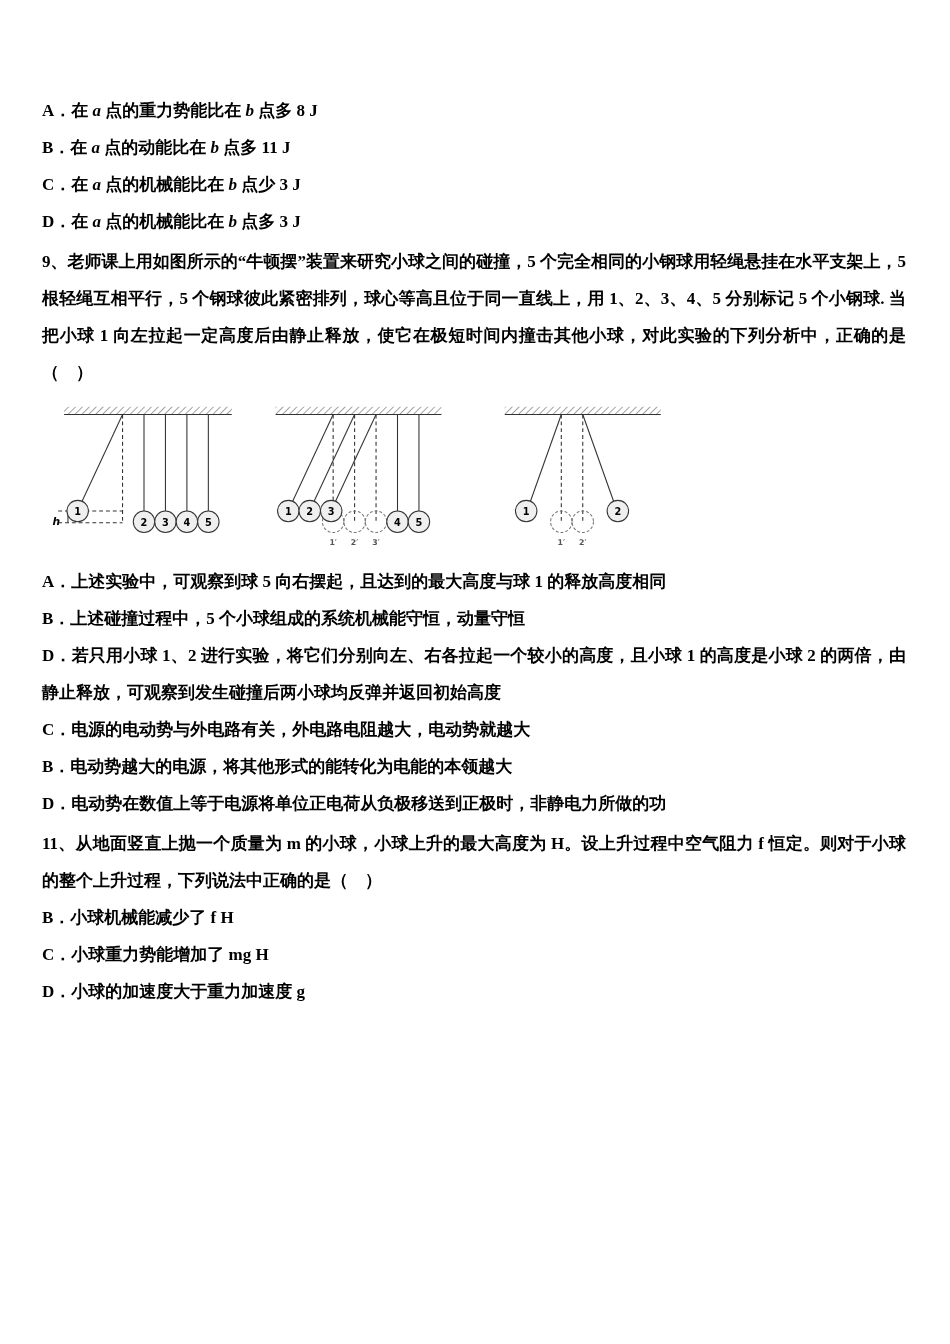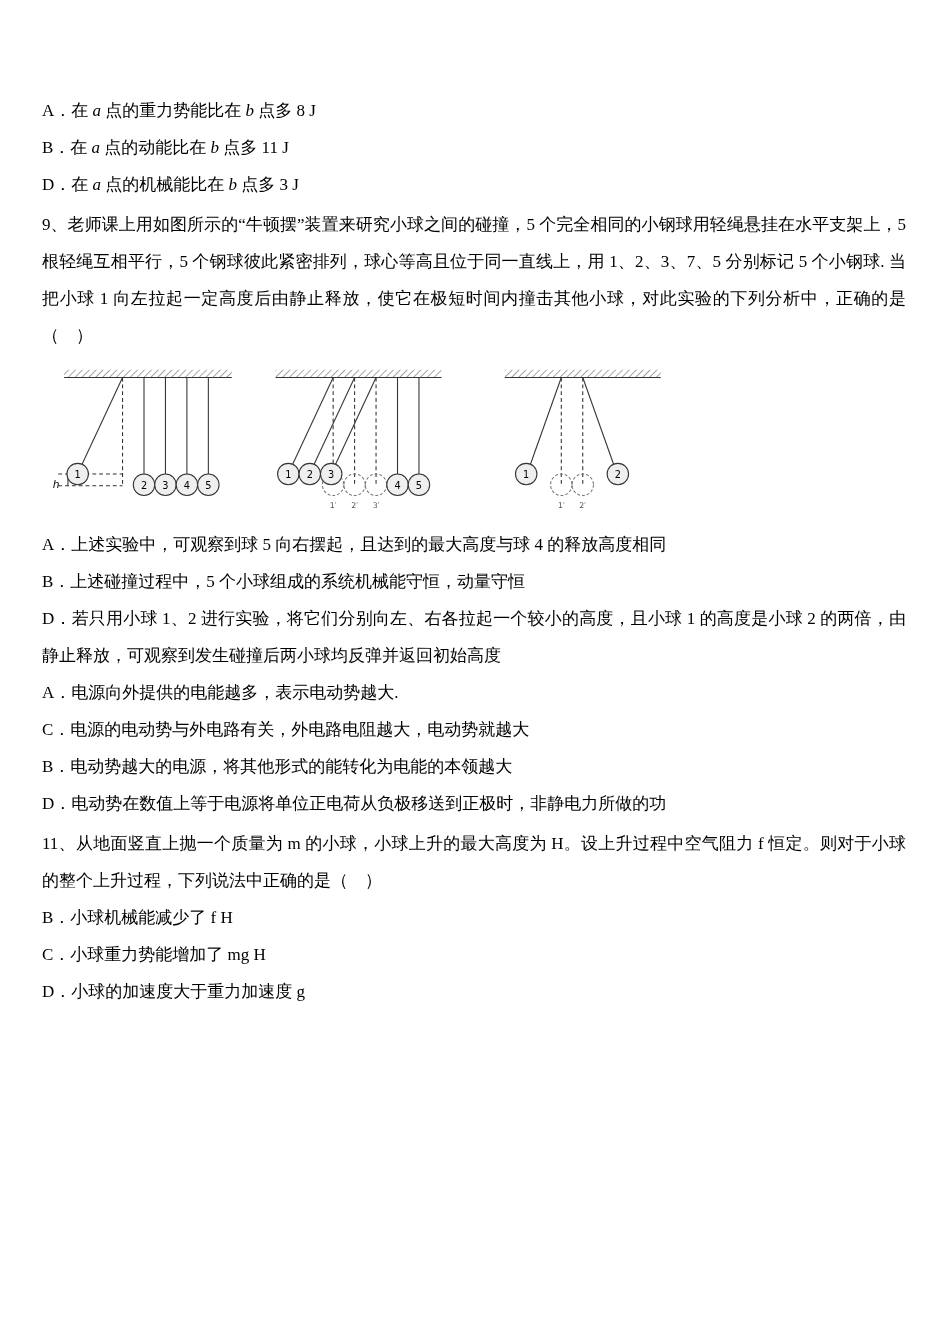--- a/index.html
+++ b/index.html
@@ -7,43 +7,45 @@
     width:950px;height:1344px;
     font-family:"Liberation Serif","DejaVu Serif",serif;
     color:#000;
     overflow:hidden;
   }
   .page{
     padding:92px 44px 0 42px;
     font-size:17px;
     line-height:37px;
     text-align:justify;
+    font-weight:bold;
   }
   .page p{margin:0;}
   p.stem{margin-top:3px;}
   i{font-style:italic;}
   sub{font-size:11px;}
   .figure-wrap{
     margin:6px 0 10px 4px;
     line-height:0;
   }
   svg text{
     font-family:"DejaVu Sans","Liberation Sans",sans-serif;
   }
 </style>
 </head>
 <body>
 
 <div class="page">
 
   <p>A．在 <i>a</i> 点的重力势能比在 <i>b</i> 点多 8 J</p>
   <p>B．在 <i>a</i> 点的动能比在 <i>b</i> 点多 11 J</p>
+  <p>C．在 <i>a</i> 点的机械能比在 <i>b</i> 点少 3 J</p>
   <p>D．在 <i>a</i> 点的机械能比在 <i>b</i> 点多 3 J</p>
 
-  <p class="stem">9、老师课上用如图所示的“牛顿摆”装置来研究小球之间的碰撞，5 个完全相同的小钢球用轻绳悬挂在水平支架上，5 根轻绳互相平行，5 个钢球彼此紧密排列，球心等高且位于同一直线上，用 1、2、3、7、5 分别标记 5 个小钢球. 当把小球 1 向左拉起一定高度后由静止释放，使它在极短时间内撞击其他小球，对此实验的下列分析中，正确的是（　）</p>
+  <p class="stem">9、老师课上用如图所示的“牛顿摆”装置来研究小球之间的碰撞，5 个完全相同的小钢球用轻绳悬挂在水平支架上，5 根轻绳互相平行，5 个钢球彼此紧密排列，球心等高且位于同一直线上，用 1、2、3、4、5 分别标记 5 个小钢球. 当把小球 1 向左拉起一定高度后由静止释放，使它在极短时间内撞击其他小球，对此实验的下列分析中，正确的是（　）</p>
 
   <div class="figure-wrap">
     <svg width="625" height="156" viewBox="0 0 640 160">
       <defs>
         <pattern id="hatch" width="5" height="12" patternUnits="userSpaceOnUse" patternTransform="rotate(45)">
           <line x1="0" y1="0" x2="0" y2="12" stroke="#444" stroke-width="1"></line>
         </pattern>
       </defs>
 
       <g stroke="#333" fill="none" stroke-width="1.1" transform="translate(8,10)">
@@ -118,25 +120,24 @@
         <g fill="#000" stroke="none" font-size="10" text-anchor="middle">
           <text x="22" y="111">1</text>
           <text x="116" y="111">2</text>
           <text x="58" y="142" font-size="8" fill="#555">1′</text>
           <text x="80" y="142" font-size="8" fill="#555">2′</text>
         </g>
       </g>
     </svg>
   </div>
 
-  <p>A．上述实验中，可观察到球 5 向右摆起，且达到的最大高度与球 4 的释放高度相同</p>
+  <p>A．上述实验中，可观察到球 5 向右摆起，且达到的最大高度与球 1 的释放高度相同</p>
   <p>B．上述碰撞过程中，5 个小球组成的系统机械能守恒，动量守恒</p>
   <p>D．若只用小球 1、2 进行实验，将它们分别向左、右各拉起一个较小的高度，且小球 1 的高度是小球 2 的两倍，由静止释放，可观察到发生碰撞后两小球均反弹并返回初始高度</p>
 
-  <p>A．电源向外提供的电能越多，表示电动势越大.</p>
   <p>C．电源的电动势与外电路有关，外电路电阻越大，电动势就越大</p>
   <p>B．电动势越大的电源，将其他形式的能转化为电能的本领越大</p>
   <p>D．电动势在数值上等于电源将单位正电荷从负极移送到正极时，非静电力所做的功</p>
 
   <p class="stem">11、从地面竖直上抛一个质量为 m 的小球，小球上升的最大高度为 H。设上升过程中空气阻力 f 恒定。则对于小球的整个上升过程，下列说法中正确的是（　）</p>
   <p>B．小球机械能减少了 f H</p>
   <p>C．小球重力势能增加了 mg H</p>
   <p>D．小球的加速度大于重力加速度 g</p>
 
 

